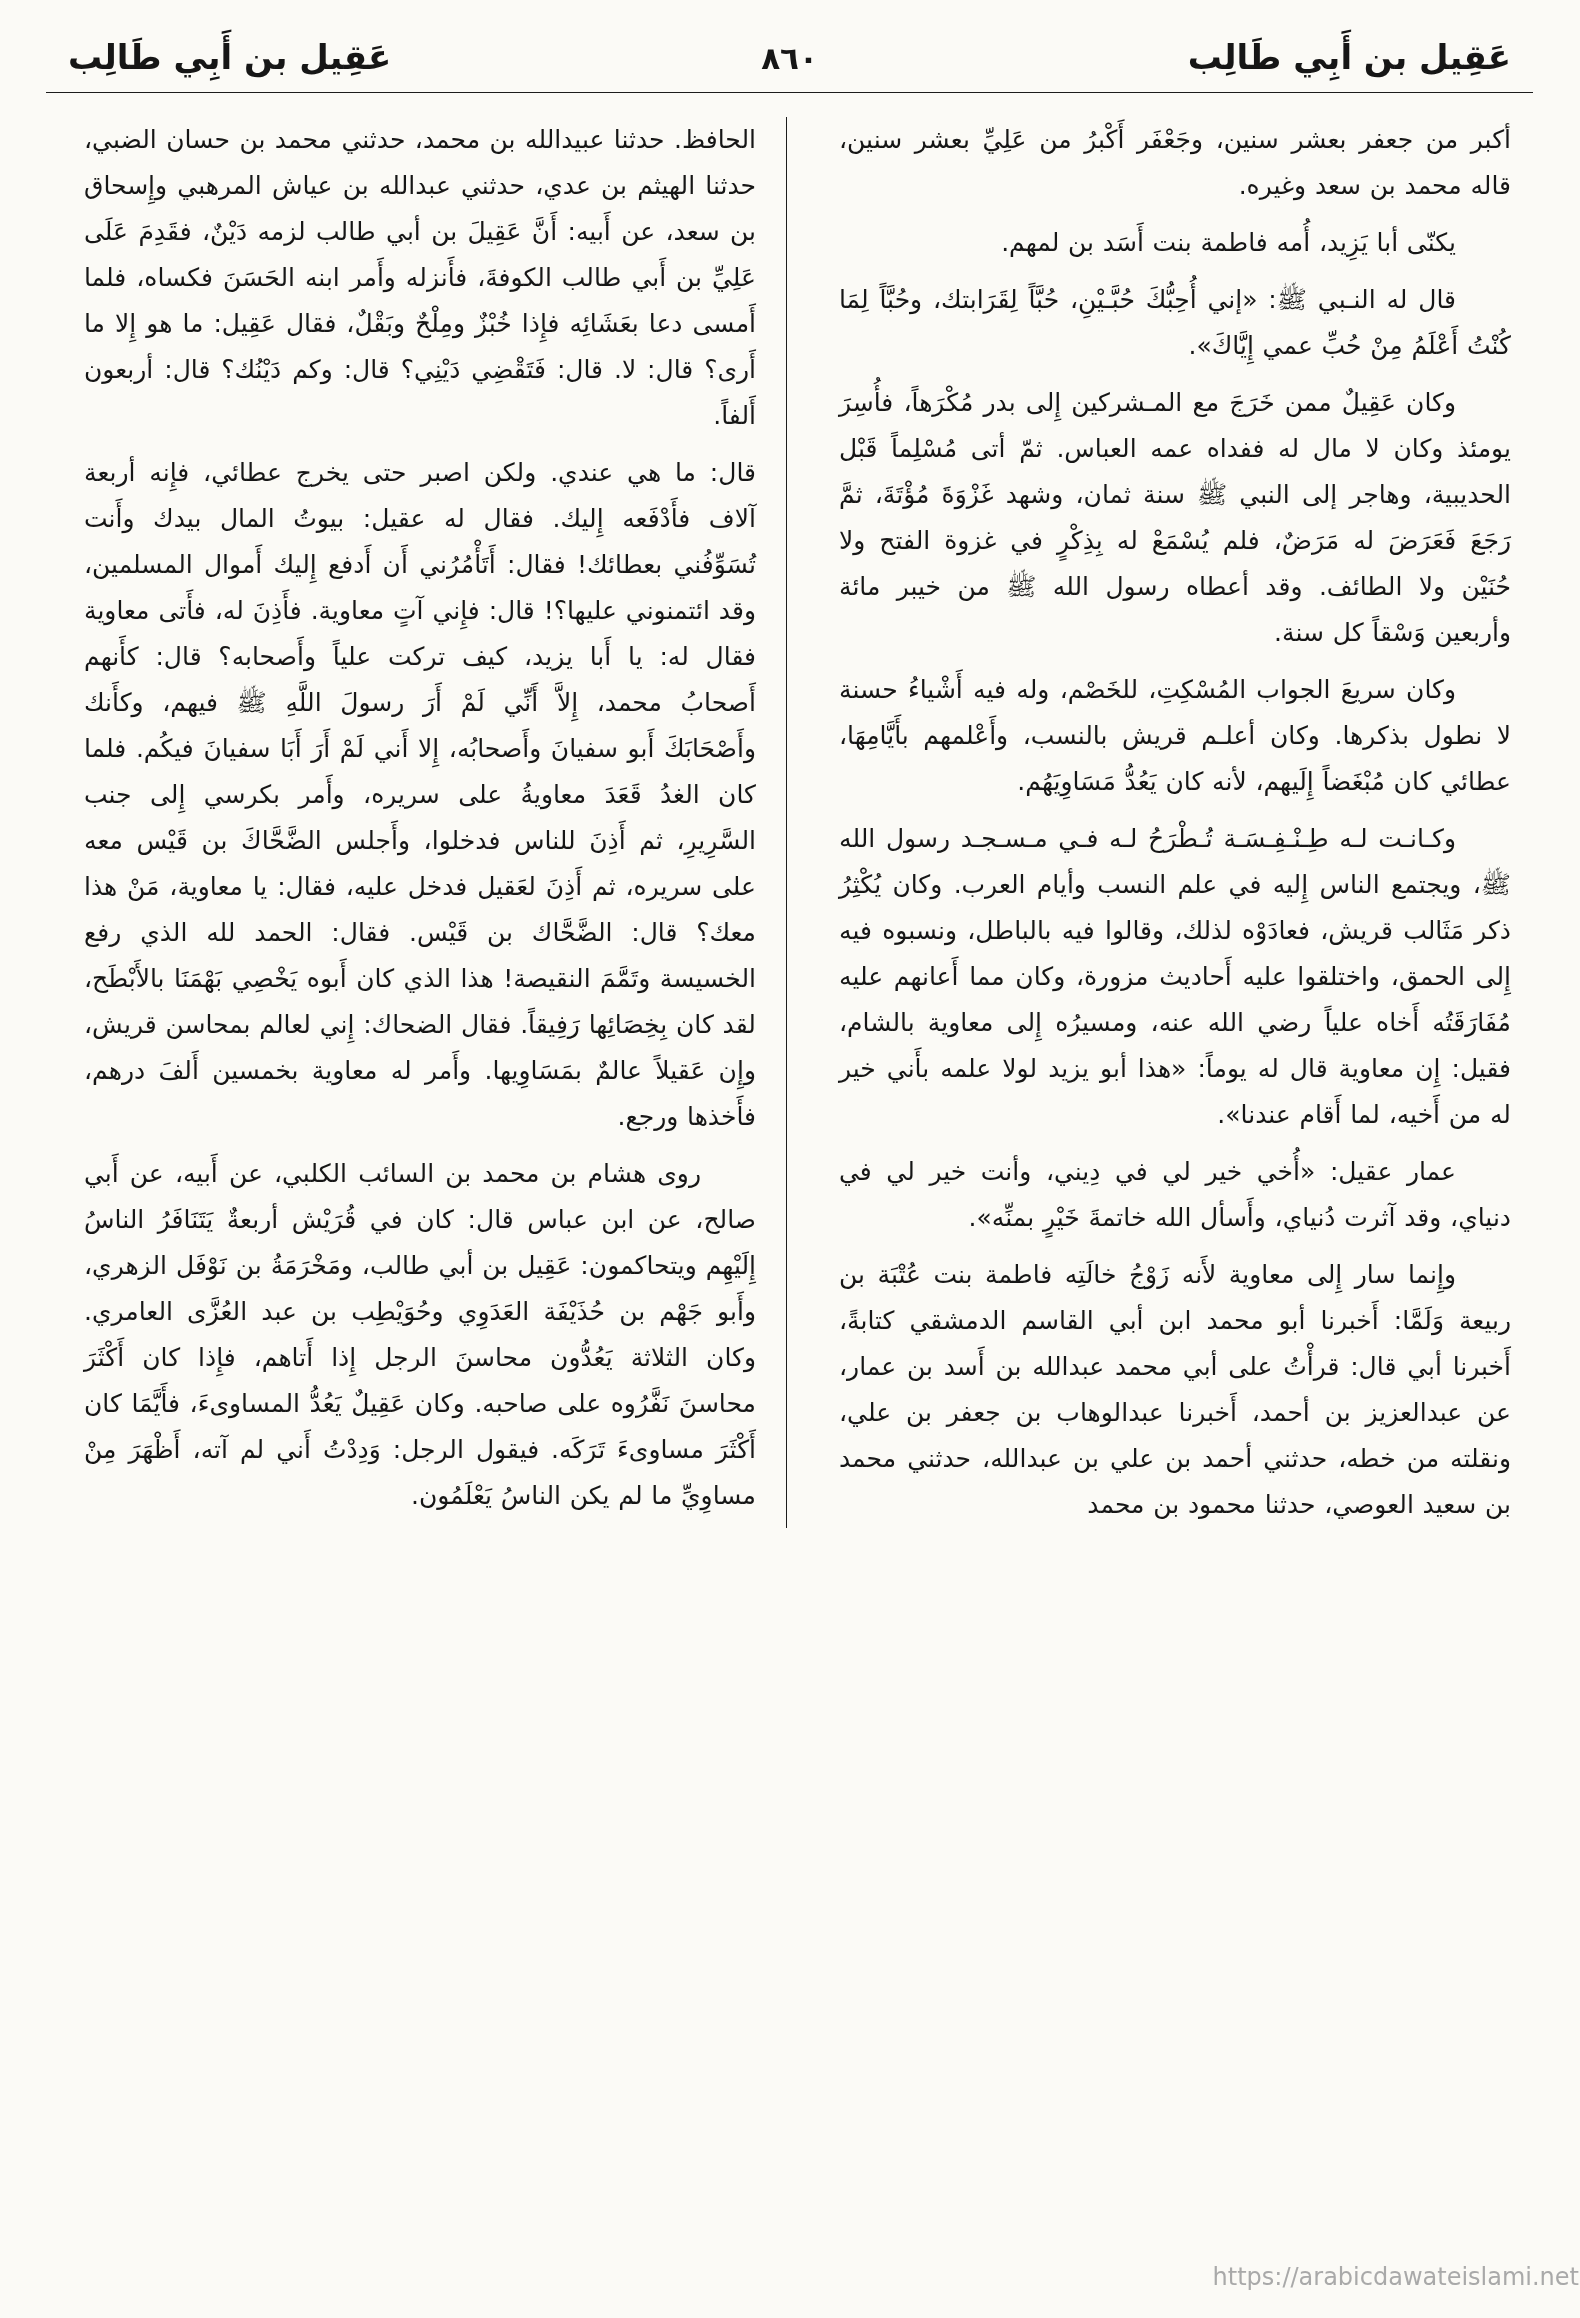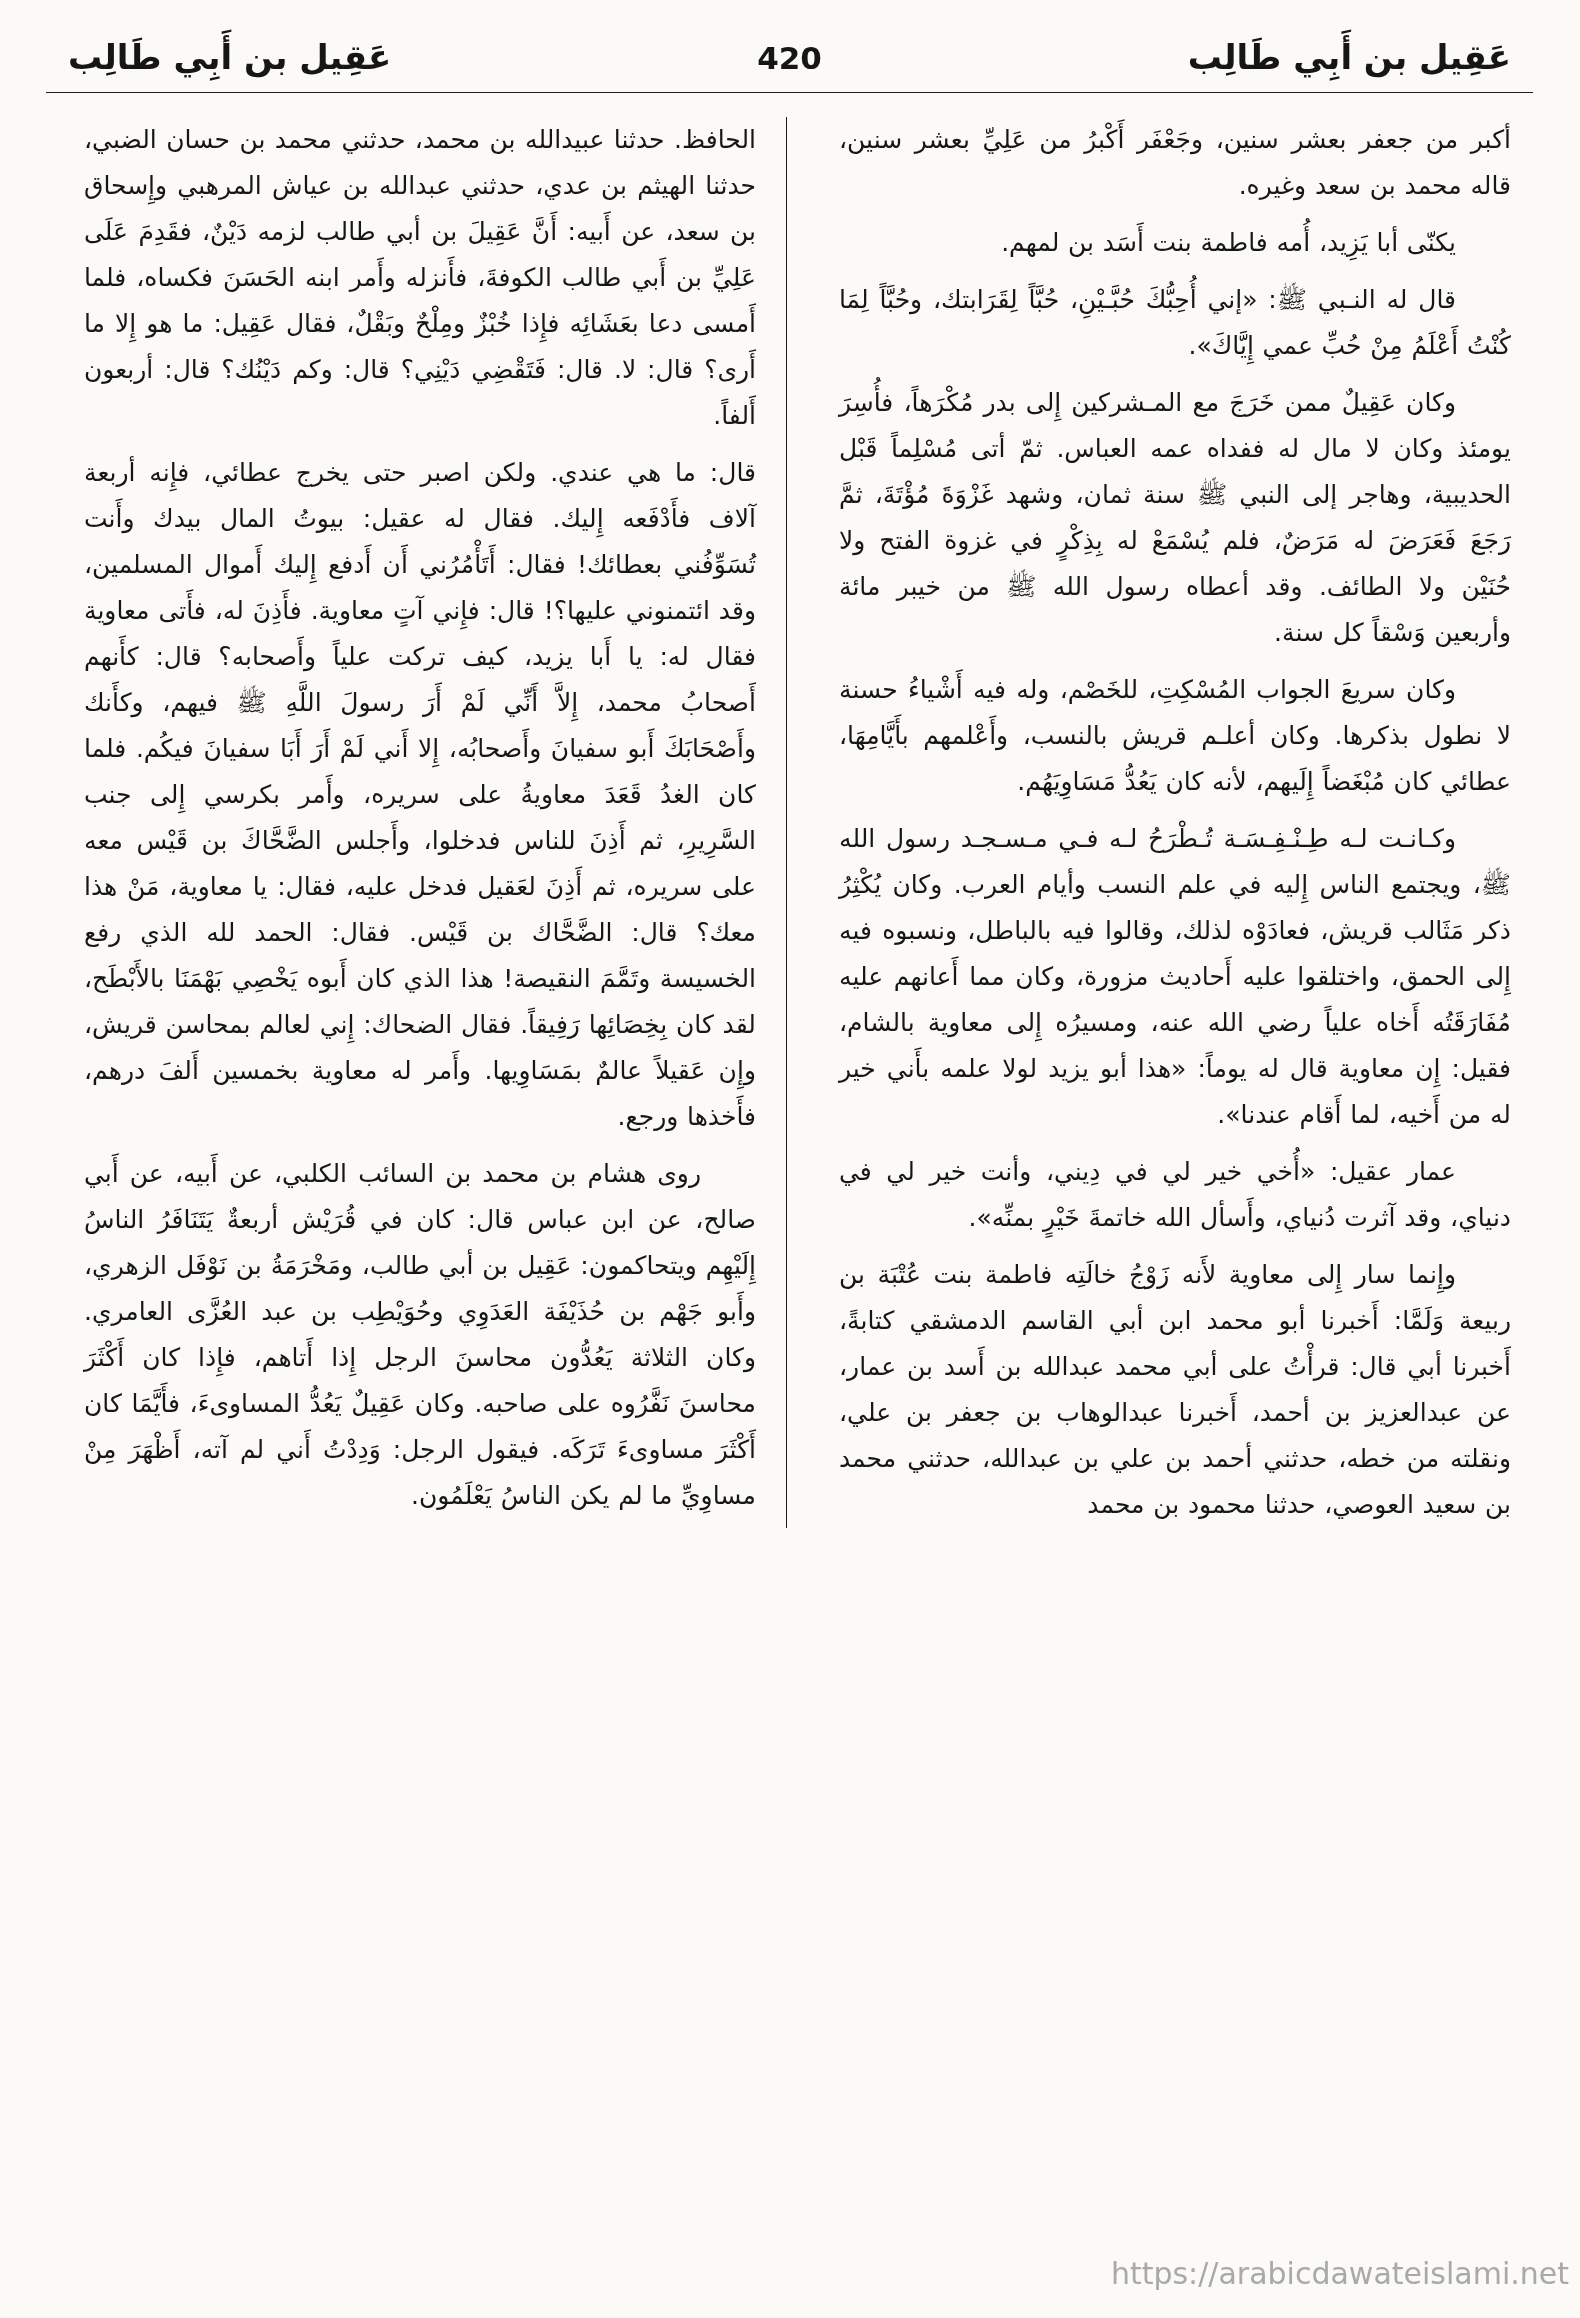--- a/index.html
+++ b/index.html
@@ -66,35 +66,35 @@
   }
   .para.no-indent {
     text-indent: 0;
   }
   .column .para:last-child {
     margin-bottom: 0;
   }
   .watermark {
     position: absolute;
     bottom: 28.5px;
-    right: 11px;
+    right: 1px;
     direction: ltr;
-    font-size: 30px;
+    font-size: 24px;
     color: #a9a9a9;
     font-family: "DejaVu Sans", sans-serif;
   }
 </style>
 </head>
 <body>
 
 <div class="page">
 
   <header class="page-header">
     <div class="running-title">عَقِيل بن أَبِي طَالِب</div>
-    <div class="page-number">420</div>
+    <div class="page-number">٨٦٠</div>
     <div class="running-title">عَقِيل بن أَبِي طَالِب</div>
   </header>
 
   <div class="header-rule"></div>
 
   <main class="columns">
 
     <section class="column column-first">
       <p class="para no-indent">أكبر من جعفر بعشر سنين، وجَعْفَر أَكْبرُ من عَلِيِّ بعشر سنين، قاله محمد بن سعد وغيره.</p>
       <p class="para">يكنّى أبا يَزِيد، أُمه فاطمة بنت أَسَد بن لمهم.</p>

